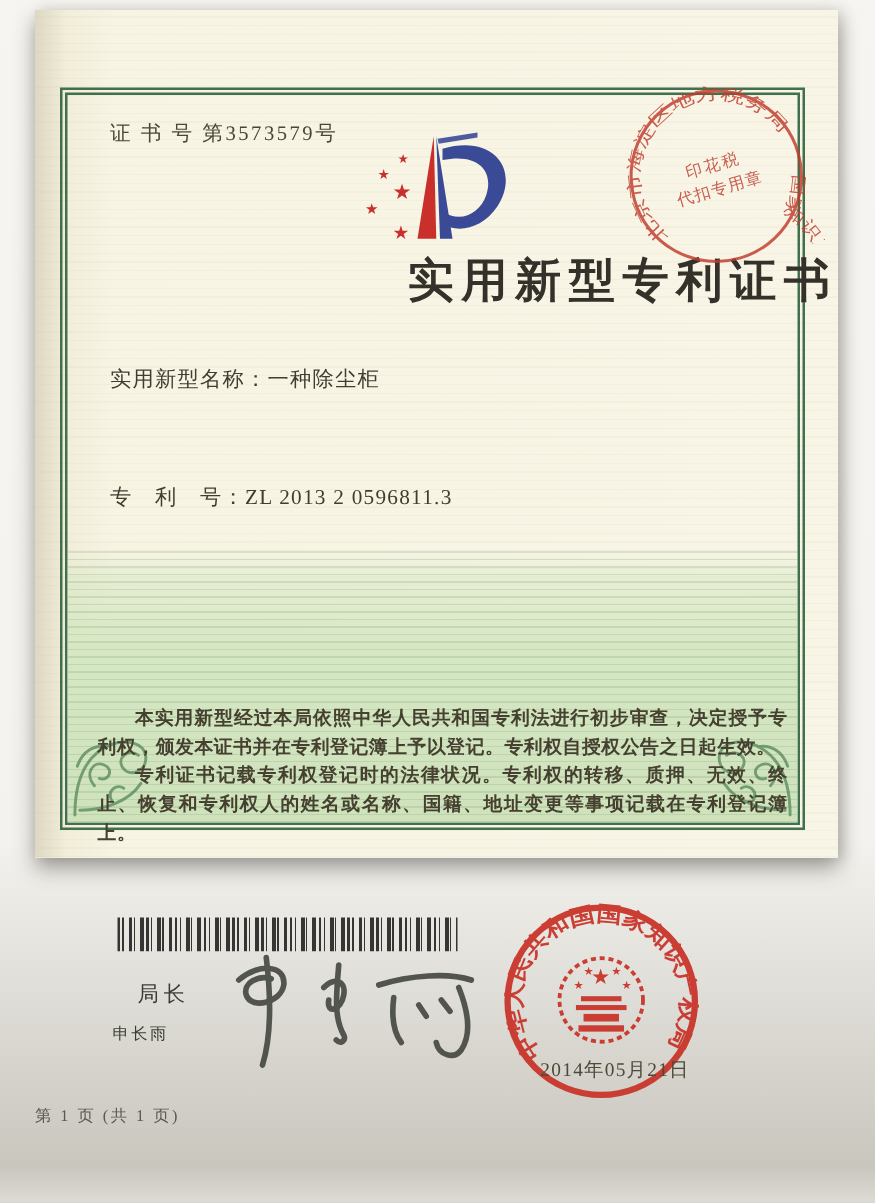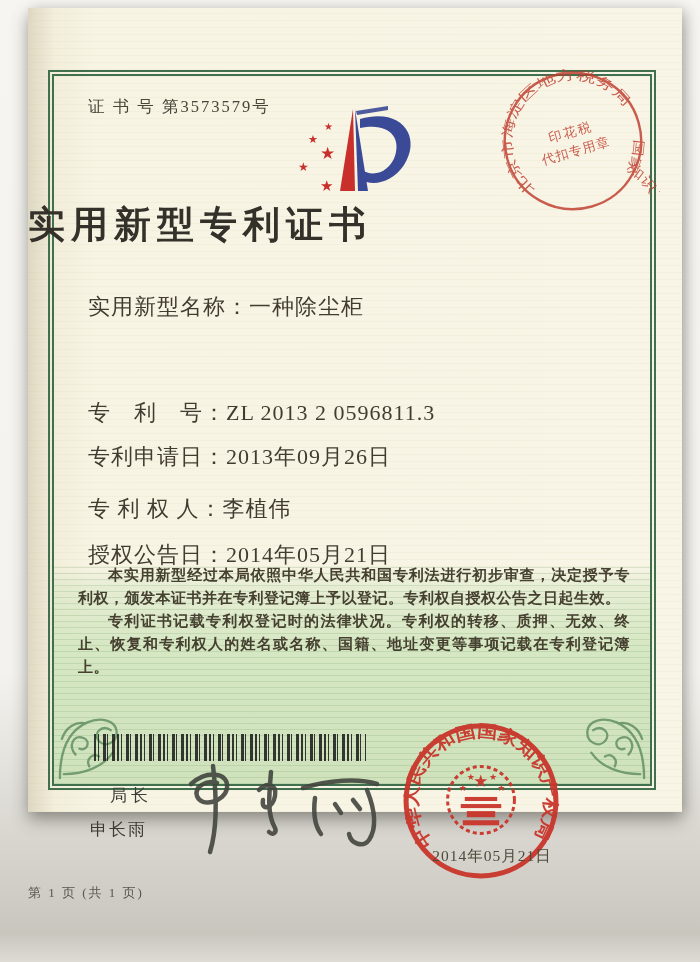--- a/index.html
+++ b/index.html
@@ -1,52 +1,52 @@
 <!DOCTYPE html>
 <html><head>
 <meta charset="utf-8">
 <style>
   html,body{margin:0;padding:0;background:#d8d6d0;}
   .photo{position:relative;width:700px;height:962px;overflow:hidden;
     background:linear-gradient(180deg,#f6f5f1 0%,#f3f2ee 70%,#c9c6be 97%,#dddbd4 100%);
     font-family:"Liberation Serif","DejaVu Serif",serif;}
-  .page{position:absolute;left:28px;top:8px;width:642px;height:804px;
+  .page{position:absolute;left:28px;top:8px;width:642px;height:678px;
     background:
       repeating-linear-gradient(0deg, rgba(196,190,150,.10) 0 1px, transparent 1px 7px),
       linear-gradient(90deg,#ded8c2 0%, #f2eeda 4%, #f7f4e4 10%, #f8f5e6 100%);
-    box-shadow:0 8px 16px rgba(60,58,50,.45), 4px 0 10px rgba(60,58,50,.15);padding-left:12px;}
+    box-shadow:0 8px 16px rgba(60,58,50,.45), 4px 0 10px rgba(60,58,50,.15);}
   .frame{position:absolute;left:20px;top:62px;right:26px;bottom:22px;
     border:2px solid #41704f;}
   .frame-inner{position:absolute;inset:2px;border:2px solid #41704f;overflow:hidden;}
   .band{position:absolute;left:0;right:0;bottom:0;height:218px;
     background:
       repeating-linear-gradient(0deg, rgba(110,160,100,.22) 0 1px, transparent 1px 6px),
       linear-gradient(180deg, rgba(214,232,200,0) 0%, rgba(210,229,192,.45) 10%, #d6e7c3 38%, #cfe2bc 100%);}
   .flourish{position:absolute;width:88px;height:88px;bottom:2px;opacity:.85;}
   .flourish.left{left:2px;}
   .flourish.right{right:2px;transform:scaleX(-1);}
   .cert-number{position:absolute;left:60px;top:88px;font-size:16.5px;color:#4a4538;
     letter-spacing:2px;white-space:pre;}
   .logo{position:absolute;left:50%;top:95px;transform:translateX(-50%);width:170px;height:95px;}
-  .title{position:absolute;left:0;right:0;top:192px;text-align:left;font-size:37px;
+  .title{position:absolute;left:0;right:0;top:192px;text-align:right;font-size:37px;
     font-weight:600;color:#34312a;letter-spacing:6px;}
-  .field-row{position:absolute;left:60px;font-size:22px;color:#423c30;letter-spacing:1px;
+  .field-row{position:absolute;left:60px;font-size:17px;color:#423c30;letter-spacing:1px;
     white-space:pre;}
   .paragraphs{position:absolute;left:50px;top:556px;width:552px;font-size:15px;
     line-height:23px;color:#45402f;text-align:justify;letter-spacing:.5px;}
   .paragraphs p{margin:0;text-indent:2em;font-weight:bold;}
   .barcode{position:absolute;left:66px;top:726px;width:272px;height:27px;opacity:.88;
     background:repeating-linear-gradient(90deg,
       #1d1d1d 0 2px, transparent 2px 4px,
       #1d1d1d 4px 5px, transparent 5px 9px,
       #1d1d1d 9px 12px, transparent 12px 13px,
       #1d1d1d 13px 14px, transparent 14px 18px,
       #1d1d1d 18px 21px, transparent 21px 23px);}
   .director-title{position:absolute;left:82px;top:776px;font-size:17px;color:#3c3c34;letter-spacing:4px;}
-  .director-name{position:absolute;left:62px;top:810px;font-size:17px;color:#3c3c34;letter-spacing:2px;}
+  .director-name{position:absolute;left:62px;top:810px;font-size:13px;color:#3c3c34;letter-spacing:2px;}
   .signature{position:absolute;left:135px;top:748px;width:240px;height:105px;}
   .seal{position:absolute;left:372px;top:712px;width:162px;height:162px;opacity:.94;}
   .seal-date{position:absolute;left:378px;top:838px;width:172px;text-align:center;
     font-size:15.5px;color:#4c4a3a;letter-spacing:1px;}
   .footer{position:absolute;left:0;right:0;top:876px;text-align:left;font-size:13px;
     color:#585850;letter-spacing:2px;}
   .tax-stamp{position:absolute;left:472px;top:60px;width:146px;height:146px;
     transform:rotate(-16deg);opacity:.82;}
   svg text{font-family:"Liberation Serif","DejaVu Serif",serif;}
 </style>
@@ -90,24 +90,21 @@
       <text x="50" y="88" font-size="15" fill="#c9302c">★</text>
       <path d="M83,6 L70,88 L85,88 Z" fill="#c9302c"></path>
       <path d="M85,6 L88,88 L98,88 Z" fill="#3b4a97"></path>
       <path d="M86,8 L118,3 L118,7 L87,12 Z" fill="#3b4a97" opacity=".9"></path>
       <path d="M90,16 C132,4 152,34 134,62 C122,80 102,84 90,76 L90,66 C104,76 120,68 125,53 C131,35 120,19 90,25 Z" fill="#3b4a97"></path>
     </svg>
 
     <div class="title">实用新型专利证书</div>
 
     <div class="field-row" style="top:284px"><span>实用新型名称：</span><span>一种除尘柜</span></div>
-    <div class="field-row" style="top:390px"><span>专　利　号：</span><span>ZL 2013 2 0596811.3</span></div>
-    <div class="field-row" style="top:434px"><span>专利申请日：</span><span>2013年09月26日</span></div>
-    <div class="field-row" style="top:486px"><span>专 利 权 人：</span><span>李植伟</span></div>
-    <div class="field-row" style="top:532px"><span>授权公告日：</span><span>2014年05月21日</span></div>
+    <div class="field-row" style="top:378px"><span>专　利　号：</span><span>ZL 2013 2 0596811.3</span></div>
 
     <div class="paragraphs">
       <p>本实用新型经过本局依照中华人民共和国专利法进行初步审查，决定授予专利权，颁发本证书并在专利登记簿上予以登记。专利权自授权公告之日起生效。</p>
       <p>专利证书记载专利权登记时的法律状况。专利权的转移、质押、无效、终止、恢复和专利权人的姓名或名称、国籍、地址变更等事项记载在专利登记簿上。</p>
     </div>
 
     <div class="barcode"></div>
 
     <div class="director-title">局长</div>
     <div class="director-name">申长雨</div>

